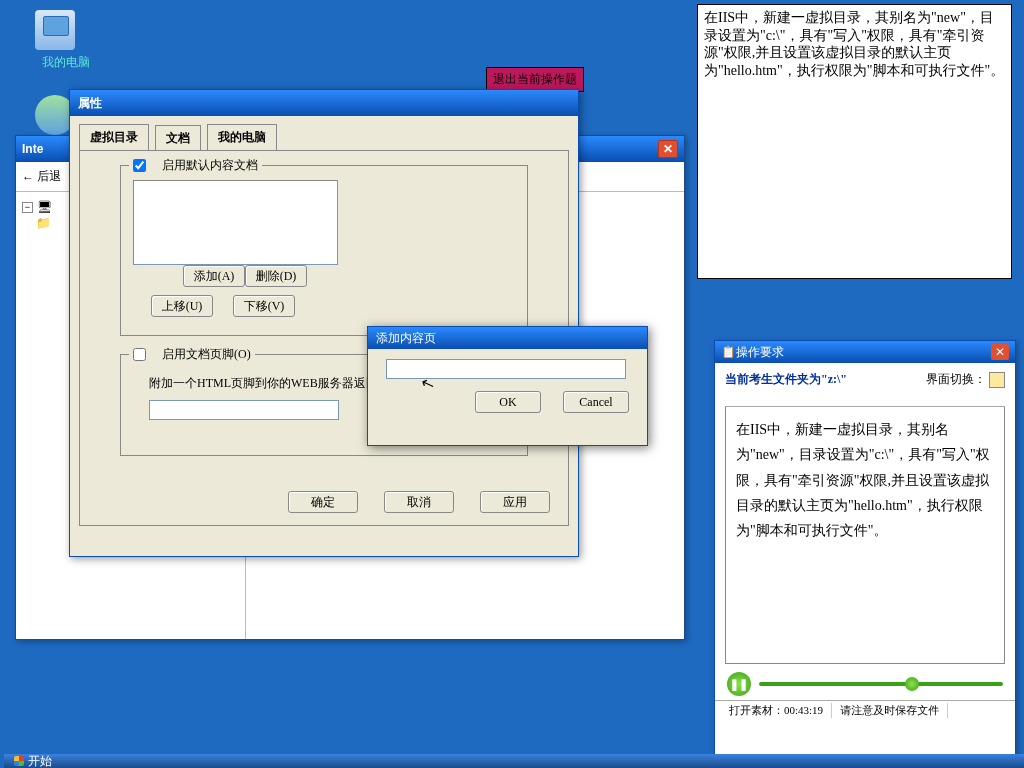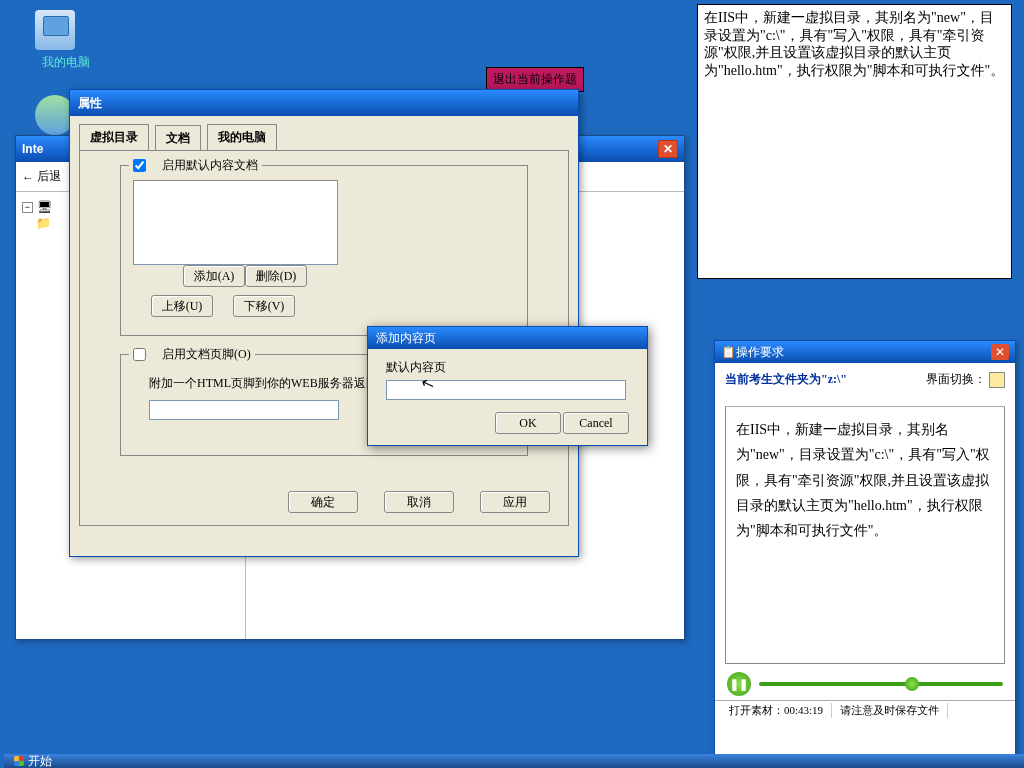--- a/index.html
+++ b/index.html
@@ -43,21 +43,21 @@
 .footer-input { width:190px; height:20px; border:1px solid #7a98b5; background:#fff; margin-left:16px; }
 .props-buttons { position:absolute; right:18px; bottom:12px; display:flex; gap:26px; }
 .props-buttons .winbtn { min-width:70px;text-align:center; }
 
 
 .addpage { position:absolute; left:367px; top:326px; width:281px; height:120px; background:#ece9d8; border:1px solid #0a4db0; box-shadow:2px 2px 10px rgba(0,0,0,.5); z-index:50; }
 .addpage-title { height:22px; background:linear-gradient(#2b8aff,#0a4db0); color:#fff; display:flex; align-items:center; padding:0 8px; font-family:SimSun; }
 .addpage-body { padding:10px 18px; }
 .addpage-body label { font-family:SimSun; display:block; margin-bottom:4px; }
 .addpage-body input { width:240px; height:20px; border:1px solid #7a98b5; background:#fff; }
-.addpage-btns { display:flex; justify-content:flex-end; gap:2px; margin-top:12px; }
+.addpage-btns { display:flex; justify-content:flex-end; gap:22px; margin-top:12px; }
 .addpage-btns .winbtn { min-width:66px; }
 
 .cursor-arrow { position:absolute; left:421px; top:374px; z-index:60; font-size:16px; color:#000; pointer-events:none; transform:rotate(-20deg); }
 
 
 .instr-card { position:absolute; right:12px; top:4px; width:315px; height:275px; background:#fff; border:1px solid #000; padding:4px 6px; font-family:SimSun; font-size:14px; line-height:1.25; }
 
 
 .req-panel { position:absolute; right:8px; top:340px; width:302px; height:420px; background:#fff; border:1px solid #0a4db0; box-shadow:2px 2px 6px rgba(0,0,0,.3); }
 .req-title { height:22px; background:linear-gradient(#2b8aff,#0a4db0); color:#fff; display:flex; align-items:center; padding:0 6px; font-family:SimSun; }
@@ -153,21 +153,20 @@
       <button class="winbtn">应用</button>
     </div>
   </div>
 </div>
 
 <div class="addpage">
   <div class="addpage-title">
     <span>添加内容页</span>
   </div>
   <div class="addpage-body">
-    <label>默认内容页</label>
     <input type="text" value="" style="">
     <div class="addpage-btns">
       <button class="winbtn">OK</button>
       <button class="winbtn">Cancel</button>
     </div>
   </div>
 </div>
 <div class="cursor-arrow">↖</div>
 
 <div class="instr-card">在IIS中，新建一虚拟目录，其别名为"new"，目录设置为"c:\"，具有"写入"权限，具有"牵引资源"权限,并且设置该虚拟目录的默认主页为"hello.htm"，执行权限为"脚本和可执行文件"。</div>

